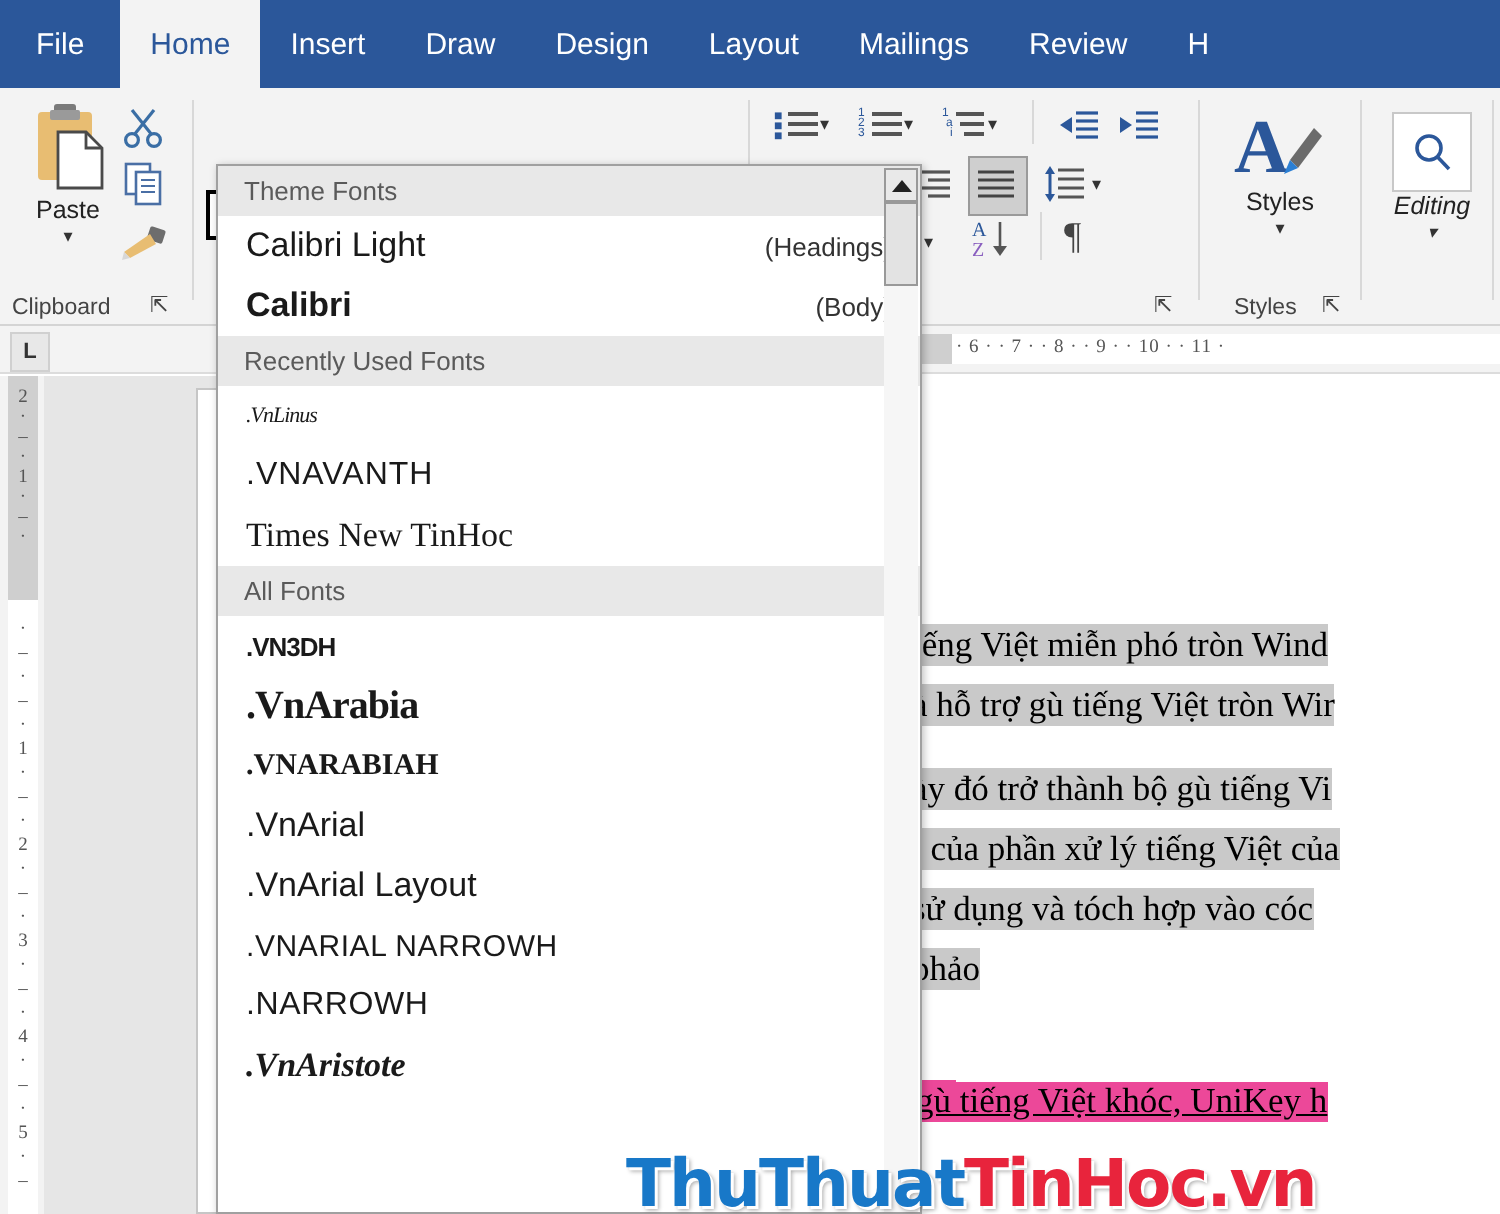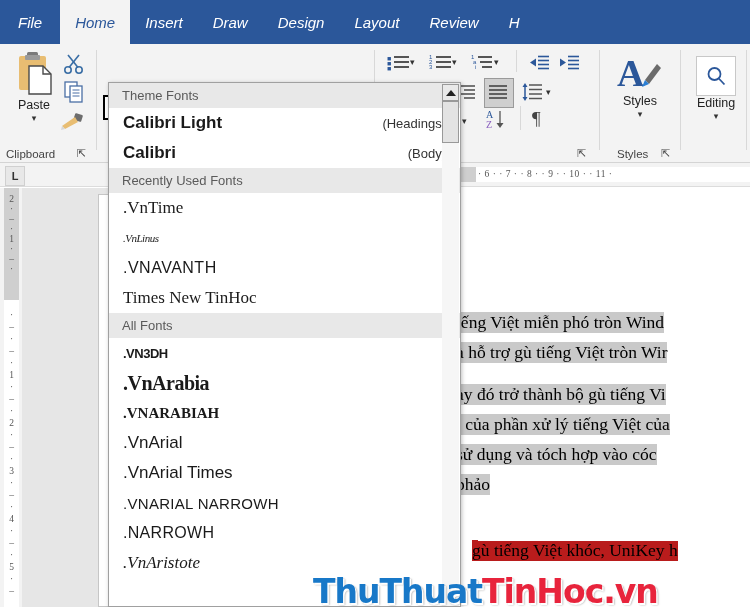--- a/index.html
+++ b/index.html
@@ -19,21 +19,20 @@
     display: flex; align-items: flex-end;
   }
   .tab {
     height: 44px;
     padding: 0 15px;
     display: flex; align-items: center; justify-content: center;
     color: #ffffff;
     font-size: 15px;
     white-space: nowrap;
     box-sizing: border-box;
-    font-style: italic;
   }
   .tab.active {
     background: #f3f3f3;
     color: #2b579a;
   }
   .tab.file { padding: 0 18px; }
 
   
   .ribbon {
     position: absolute; top: 44px; left: 0;
@@ -285,27 +284,28 @@
 
 <div id="app">
 
 <div class="tabbar">
   <div class="tab file">File</div>
   <div class="tab active">Home</div>
   <div class="tab">Insert</div>
   <div class="tab">Draw</div>
   <div class="tab">Design</div>
   <div class="tab">Layout</div>
+  <div class="tab">Mailings</div>
   <div class="tab">Review</div>
   <div class="tab">H</div>
 </div>
 
 <div class="ribbon">
 
-  <div class="grp" style="left:0; width:96px;text-align:right;">
+  <div class="grp" style="left:0; width:96px;">
     <div class="paste-btn">
       <svg width="42" height="46" viewBox="0 0 42 46">
         <rect x="6" y="6" width="27" height="34" rx="2" fill="#e8bd72"></rect>
         <rect x="14" y="2" width="11" height="7" rx="1.5" fill="#7a7a7a"></rect>
         <rect x="12" y="5" width="15" height="5" rx="1" fill="#9a9a9a"></rect>
         <polygon points="16,16 30,16 38,24 38,44 16,44" fill="#ffffff" stroke="#4a4a4a" stroke-width="1.4"></polygon>
         <polyline points="30,16 30,24 38,24" fill="none" stroke="#4a4a4a" stroke-width="1.4"></polyline>
       </svg>
       <span class="paste-label">Paste</span>
       <span class="chev">▾</span>
@@ -477,21 +477,21 @@
         <polygon points="28,26 32,30 25,33" fill="#2b7fd4"></polygon>
       </svg>
       <span class="big-label">Styles</span>
       <span class="chev">▾</span>
     </div>
     <div class="grp-label" style="left:18px;">Styles</div>
     <div class="dialog-launcher" style="left:62px;">⇱</div>
   </div>
   <div class="grp-sep" style="left:680px;"></div>
 
-  <div class="grp" style="left:680px; width:66px;">
+  <div class="grp" style="left:680px; width:66px;font-style:italic;">
     <div class="editing-btn" style="left:9px; top:12px; width:54px;">
       <div class="editing-box">
         <svg width="22" height="22" viewBox="0 0 22 22">
           <circle cx="9.5" cy="9" r="6" fill="none" stroke="#2b579a" stroke-width="1.8"></circle>
           <line x1="13.8" y1="13.5" x2="19.5" y2="19.5" stroke="#2b579a" stroke-width="1.8"></line>
         </svg>
       </div>
       <span class="big-label">Editing</span>
       <span class="chev">▾</span>
     </div>
@@ -548,42 +548,39 @@
 
 <div class="canvas">
   <div class="page-left"></div>
   <div class="page-right">
     <div class="doc-line" style="left:0px;  top:124px;">iếng Việt miễn phó tròn Wind</div>
     <div class="doc-line" style="left:0px;  top:154px;">à hỗ trợ gù tiếng Việt tròn Wir</div>
     <div class="doc-line" style="left:0px;  top:196px;">ày đó trở thành bộ gù tiếng Vi</div>
     <div class="doc-line" style="left:0px;  top:226px;">ỉ của phần xử lý tiếng Việt của</div>
     <div class="doc-line" style="left:0px;  top:256px;">sử dụng và tóch hợp vào cóc</div>
     <div class="doc-line" style="left:0px;  top:286px;">phảo</div>
-    <div class="doc-line" style="left:16px; top:352px; background:#b91c1c;">gù tiếng Việt khóc, UniKey h</div>
+    <div class="doc-line" style="left:2px; top:352px; background:#ec4899;text-decoration:underline;">gù tiếng Việt khóc, UniKey h</div>
     <div style="position:absolute; left:22px; top:313px; width:273px; height:40px; background:#ffffff;"></div>
   </div>
 </div>
 
 <div class="fontdrop">
 
   <div class="fd-head">Theme Fonts</div>
   <div class="fd-item">
-    <span class="nm sans" style="font-weight:700;">Calibri Light</span>
+    <span class="nm sans" style="font-weight:400;">Calibri Light</span>
     <span class="hint">(Headings)</span>
   </div>
   <div class="fd-item">
     <span class="nm sans" style="font-weight:600;">Calibri</span>
     <span class="hint">(Body)</span>
   </div>
 
   <div class="fd-head">Recently Used Fonts</div>
   <div class="fd-item">
-    <span class="nm ser">.VnTime</span>
-  </div>
-  <div class="fd-item">
     <span class="nm ser" style="font-size:11px; font-style:italic; letter-spacing:-0.5px;">.VnLinus</span>
   </div>
   <div class="fd-item">
     <span class="nm sans" style="font-size:16px; font-weight:300; letter-spacing:0.5px;">.VNAVANTH</span>
   </div>
   <div class="fd-item">
     <span class="nm ser">Times New TinHoc</span>
   </div>
 
   <div class="fd-head">All Fonts</div>
@@ -593,30 +590,30 @@
   <div class="fd-item">
     <span class="nm ser" style="font-size:20px; font-weight:bold; letter-spacing:-0.5px;">.VnArabia</span>
   </div>
   <div class="fd-item">
     <span class="nm ser" style="font-size:15px; font-weight:bold; letter-spacing:0px;">.VNARABIAH</span>
   </div>
   <div class="fd-item">
     <span class="nm sans">.VnArial</span>
   </div>
   <div class="fd-item">
-    <span class="nm sans" style="font-stretch:condensed;">.VnArial Times</span>
+    <span class="nm sans" style="font-stretch:condensed;">.VnArial Layout</span>
   </div>
   <div class="fd-item">
     <span class="nm sans" style="font-size:15px; font-weight:300; letter-spacing:0.3px;">.VNARIAL NARROWH</span>
   </div>
   <div class="fd-item">
     <span class="nm sans" style="font-size:16px; font-weight:300; letter-spacing:0.3px;">.NARROWH</span>
   </div>
   <div class="fd-item">
-    <span class="nm ser" style="font-size:17px; font-style:italic; font-weight:normal;">.VnAristote</span>
+    <span class="nm ser" style="font-size:17px; font-style:italic; font-weight:bold;">.VnAristote</span>
   </div>
 
   <div class="scroll-track"></div>
   <div class="scroll-up">
     <span class="tri-up"></span>
   </div>
   <div class="scroll-thumb"></div>
 </div>
 
 <div class="watermark">

